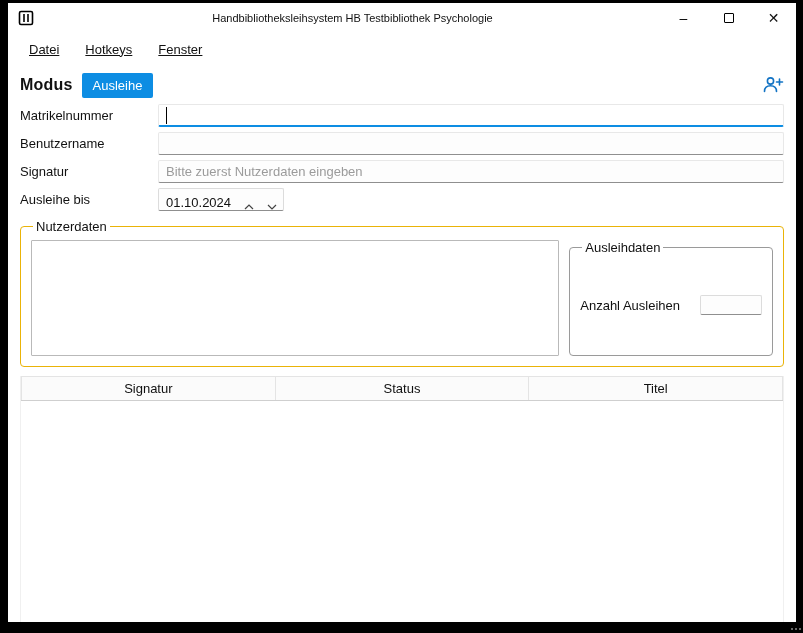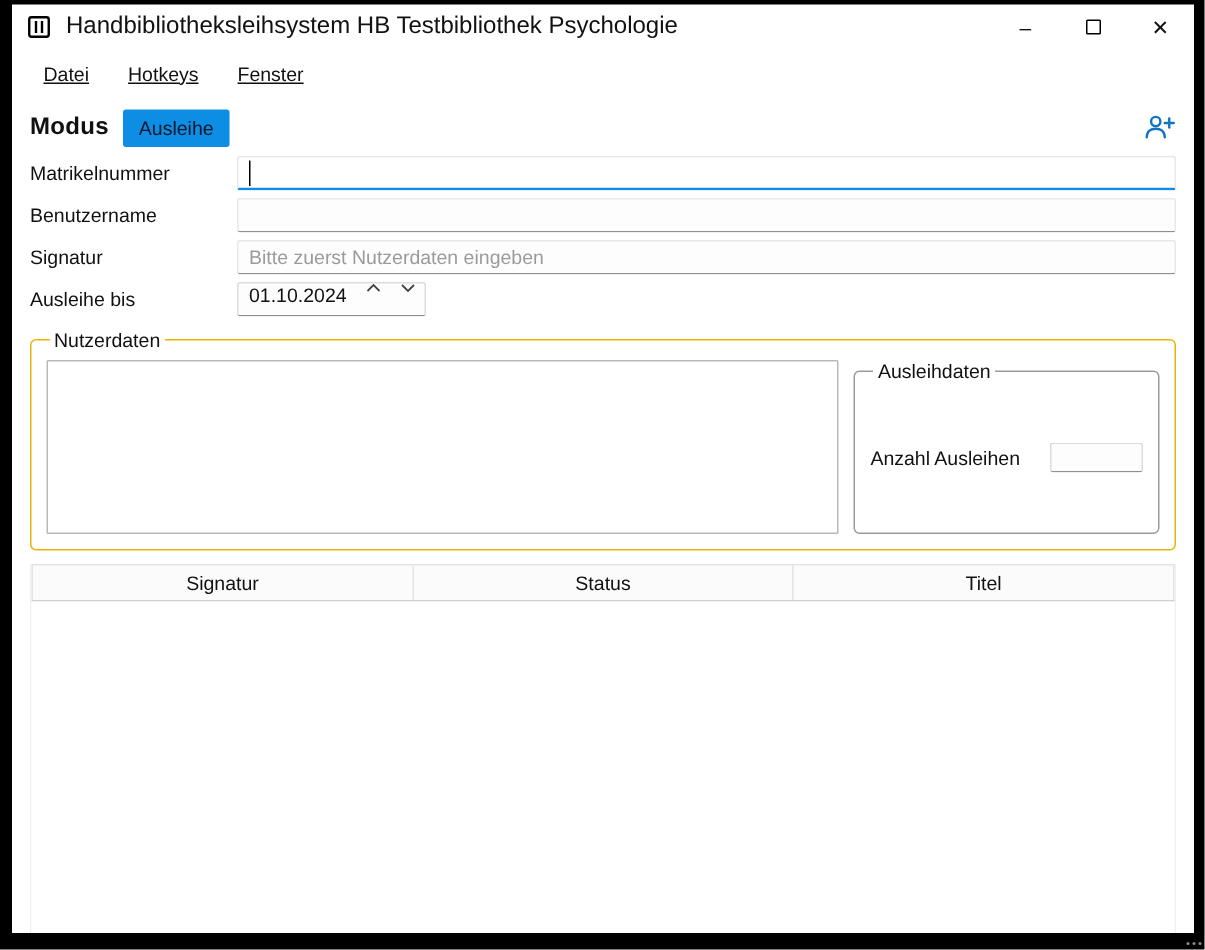--- a/index.html
+++ b/index.html
@@ -9,50 +9,50 @@
     width:803px; height:633px; position:relative; overflow:hidden;
     background:#000; font-family:"Liberation Sans", sans-serif; color:#111;
   }
   .window {
     position:absolute; left:8px; top:3px; width:788px; height:619px;
     background:#fff; display:flex; flex-direction:column;
   }
   
   .titlebar { height:30px; display:flex; align-items:center; padding-left:10px; flex:0 0 auto; }
   .app-icon { width:16px; height:16px; display:inline-flex; }
-  .title { font-size:16px; margin-left:10px; flex:1; white-space:nowrap; overflow:hidden; }
+  .title { font-size:11px; margin-left:10px; flex:1; white-space:nowrap; overflow:hidden;text-align:center; }
   .win-btns { display:flex; height:100%; }
   .win-btn { width:45px; height:100%; display:flex; align-items:center; justify-content:center; font-size:14px; cursor:default; }
   .max-square { width:10px; height:10px; border:1.1px solid #000; border-radius:1px; }
   
   .menubar { height:32px; display:flex; align-items:center; padding-left:8px; font-size:13px; flex:0 0 auto;text-decoration:underline; }
   .menu-item { padding:6px 13px; }
   
   .content { flex:1; padding:2px 12px 0 12px; display:flex; flex-direction:column; }
   .mode-row { display:flex; align-items:center; height:36px; flex:0 0 auto; }
   .modus-title { font-size:16px; font-weight:bold; letter-spacing:0.2px; }
   .mode-btn {
-    margin-left:9px; background:var(--accent); color:#0f172a; border:none;
+    margin-left:9px; background:var(--accent); color:#ffffff; border:none;
     font-size:13px; padding:5px 11px; border-radius:2px; font-family:inherit;
   }
   .adduser { margin-left:auto; width:22px; height:20px; display:inline-flex; }
   
   .form-row { display:flex; align-items:center; height:24px; margin-bottom:4px; flex:0 0 auto; }
   .form-label { width:138px; font-size:13px; flex:0 0 auto; }
   .input-wrap { flex:1; position:relative; }
   .txt {
     width:100%; height:23px; font-size:13px; font-family:Liberation Sans, sans-serif; padding:2px 7px;
     background:#fdfdfd; border:1px solid #e8e8e8; border-bottom:1px solid #8f8f8f;
     border-radius:2px; outline:none; color:#111;
   }
   .txt::placeholder { color:#9b9b9b; }
   .txt.focused { border-bottom:2px solid var(--accent); background:#fff; }
   .caret { position:absolute; left:8px; top:3px; width:1.4px; height:17px; background:#000; }
   
-  .spin { display:inline-flex; align-items:flex-start; height:23px; width:126px;
+  .spin { display:inline-flex; align-items:flex-end; height:23px; width:126px;
           border:1px solid #dcdcdc; border-bottom:1px solid #8f8f8f; border-radius:2px; background:#fdfdfd; }
   .spin-value { flex:1; font-size:13px; display:flex; align-items:center; padding-left:7px; }
   .spin-btn { width:23px; display:flex; align-items:center; justify-content:center; background:transparent; border:none; padding:0; }
   
   fieldset.groupbox {
     border:1px solid #eab308; border-radius:4px; margin:4px 0 0 0; padding:6px 10px 10px 10px;
   }
   fieldset.groupbox legend { font-size:13px; padding:0 3px; margin-left:2px; }
   .nutzer-inner { display:flex; gap:10px; height:116px; }
   .user-textarea {

